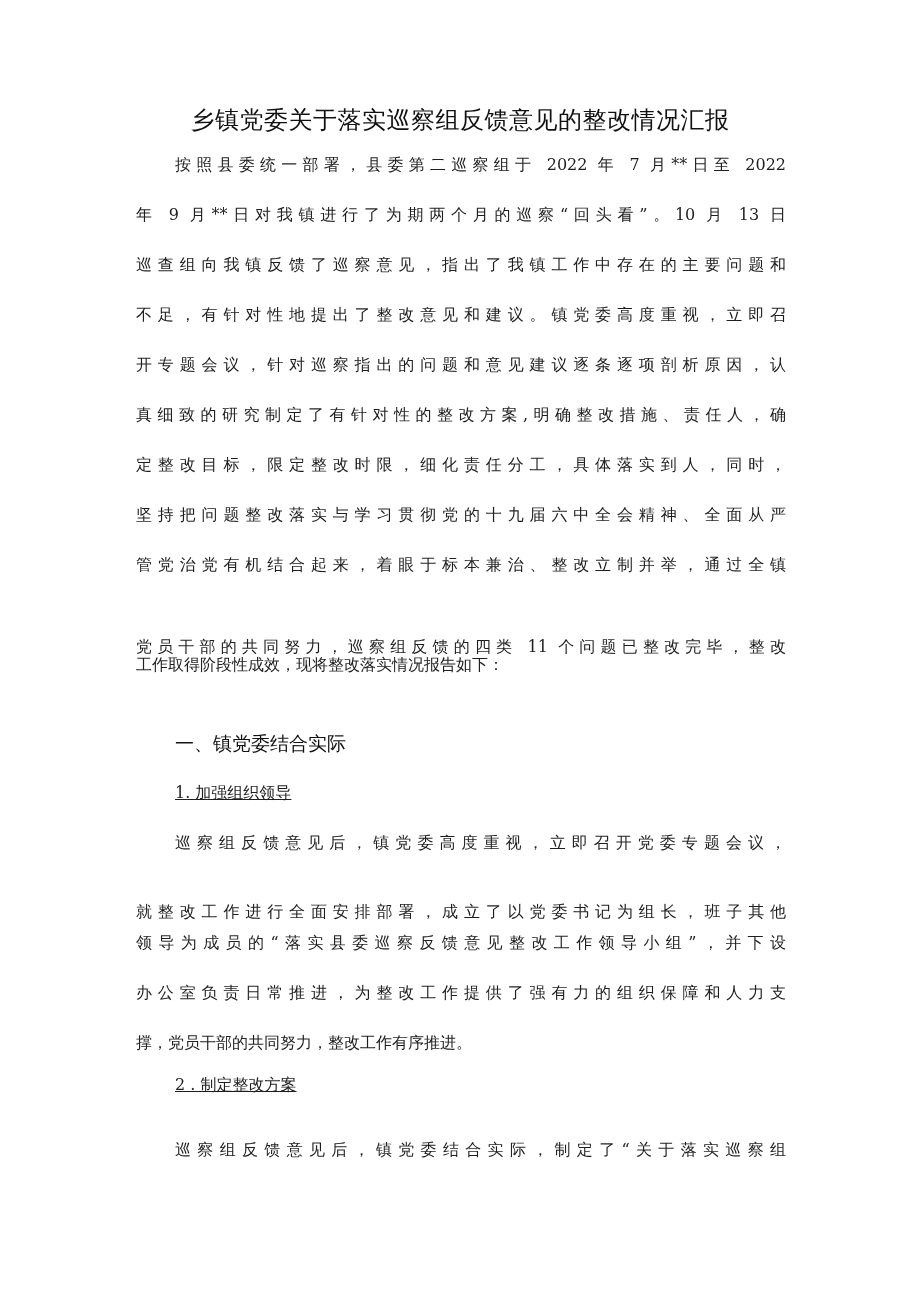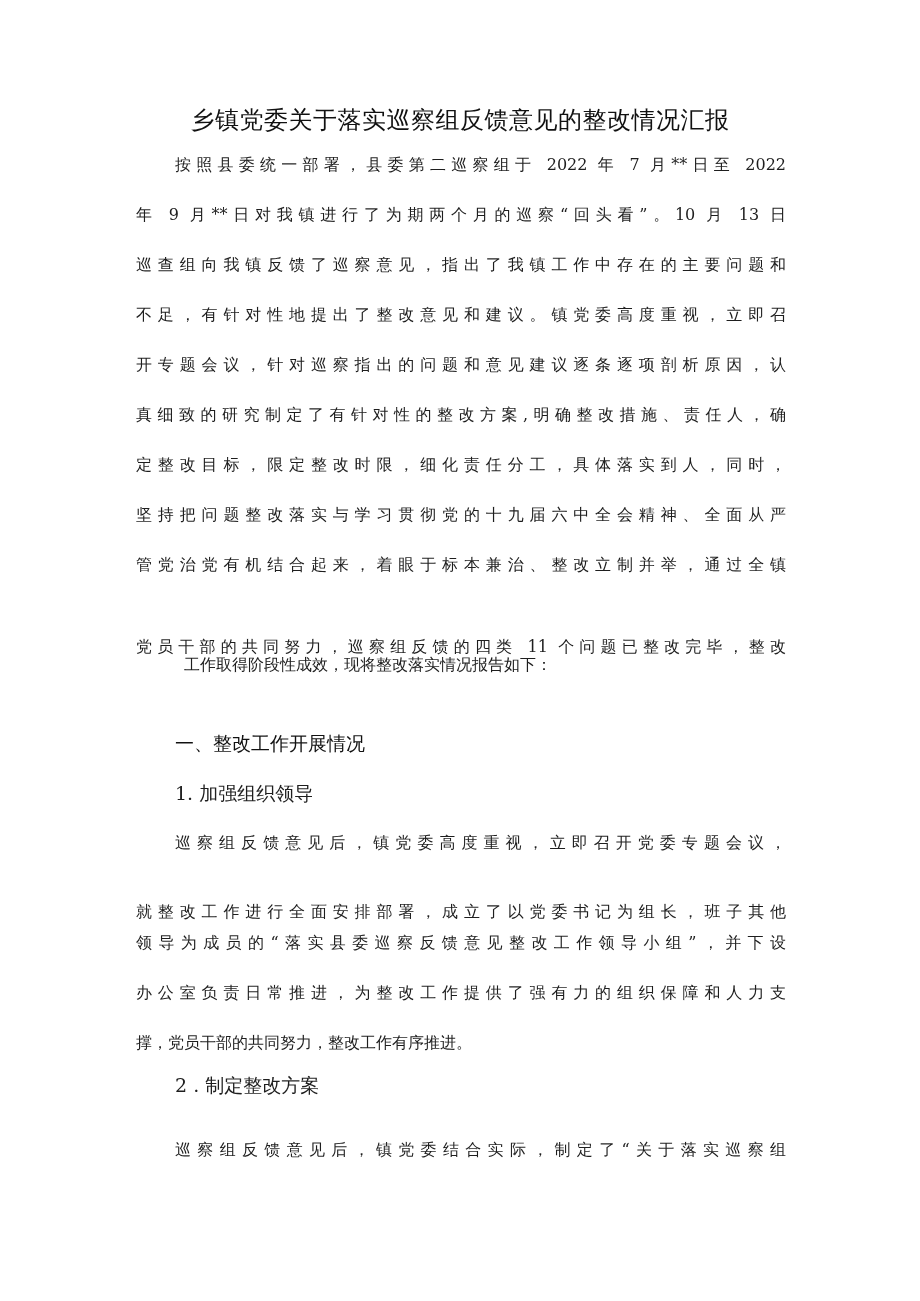--- a/index.html
+++ b/index.html
@@ -53,46 +53,47 @@
       left: 175px;
       font-family: "DejaVu Sans", "Liberation Sans", sans-serif;
       font-size: 19px;
       line-height: 30px;
       color: #111;
       white-space: nowrap;
     }
     .sub {
       position: absolute;
       left: 175px;
-      font-size: 19px;
+      font-size: 16px;
       line-height: 30px;
       white-space: nowrap;
       color: #1e1e1e;
+      text-decoration: underline;
     }
   </style>
 </head>
 <body>
 
 <div class="page">
 
   <div class="title">乡镇党委关于落实巡察组反馈意见的整改情况汇报</div>
 
   <div class="line first" style="top:150px;">按照县委统一部署，县委第二巡察组于 2022 年 7 月**日至 2022</div>
   <div class="line" style="top:200px;">年 9 月**日对我镇进行了为期两个月的巡察“回头看”。10 月 13 日</div>
   <div class="line" style="top:250px;">巡查组向我镇反馈了巡察意见，指出了我镇工作中存在的主要问题和</div>
   <div class="line" style="top:300px;">不足，有针对性地提出了整改意见和建议。镇党委高度重视，立即召</div>
   <div class="line" style="top:350px;">开专题会议，针对巡察指出的问题和意见建议逐条逐项剖析原因，认</div>
   <div class="line" style="top:450px;">定整改目标，限定整改时限，细化责任分工，具体落实到人，同时，</div>
   <div class="line" style="top:400px;">真细致的研究制定了有针对性的整改方案,明确整改措施、责任人，确</div>
   <div class="line" style="top:500px;">坚持把问题整改落实与学习贯彻党的十九届六中全会精神、全面从严</div>
   <div class="line" style="top:550px;">管党治党有机结合起来，着眼于标本兼治、整改立制并举，通过全镇</div>
   <div class="line" style="top:600px;margin-top:32px;">党员干部的共同努力，巡察组反馈的四类 11 个问题已整改完毕，整改</div>
-  <div class="line last" style="top:650px;margin-left:48px;">工作取得阶段性成效，现将整改落实情况报告如下：</div>
+  <div class="line last" style="top:650px;">工作取得阶段性成效，现将整改落实情况报告如下：</div>
 
-  <div class="heading" style="top:728px;">一、整改工作开展情况</div>
+  <div class="heading" style="top:728px;">一、镇党委结合实际</div>
 
   <div class="sub" style="top:778px;">1. 加强组织领导</div>
   <div class="line first" style="top:828px;">巡察组反馈意见后，镇党委高度重视，立即召开党委专题会议，</div>
   <div class="line" style="top:878px;margin-top:19px;">就整改工作进行全面安排部署，成立了以党委书记为组长，班子其他</div>
   <div class="line" style="top:928px;">领导为成员的“落实县委巡察反馈意见整改工作领导小组”，并下设</div>
   <div class="line" style="top:978px;">办公室负责日常推进，为整改工作提供了强有力的组织保障和人力支</div>
   <div class="line last" style="top:1028px;">撑，党员干部的共同努力，整改工作有序推进。</div>
 
   <div class="sub" style="top:1070px;">2 . 制定整改方案</div>
   <div class="line first" style="top:1135px;">巡察组反馈意见后，镇党委结合实际，制定了“关于落实巡察组</div>

